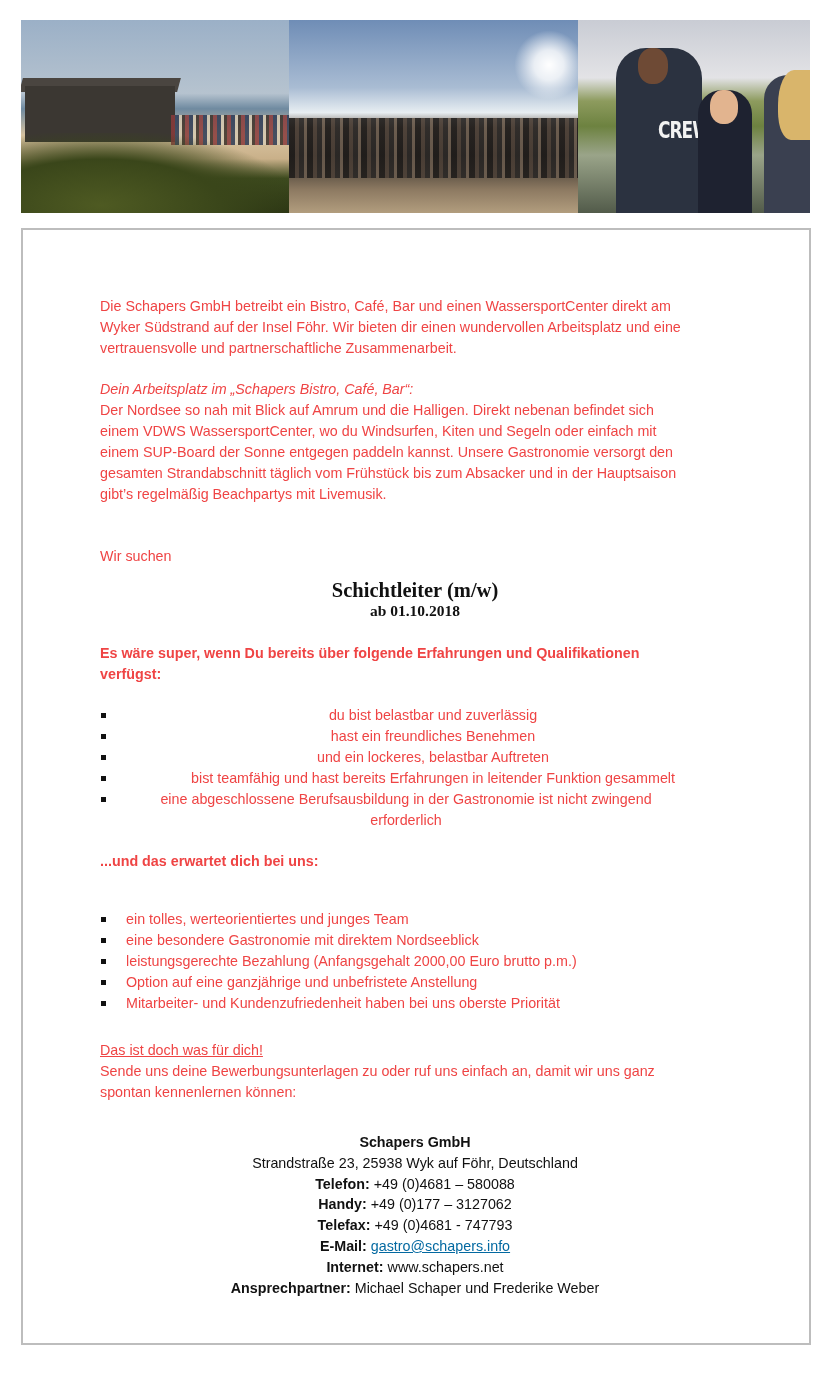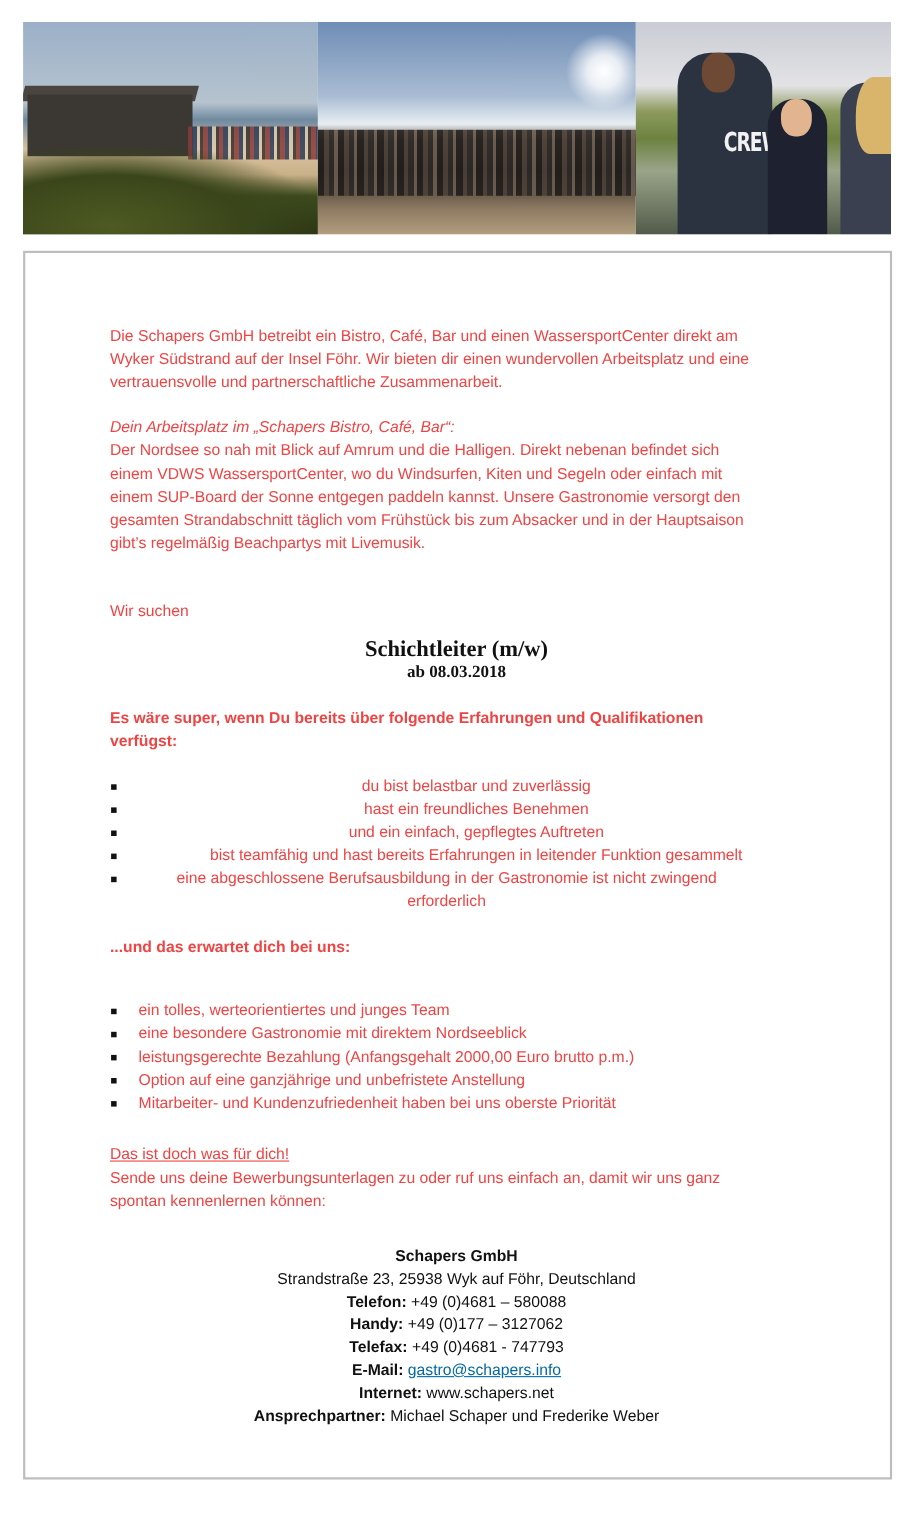--- a/index.html
+++ b/index.html
@@ -87,31 +87,31 @@
   <p class="italic">Dein Arbeitsplatz im „Schapers Bistro, Café, Bar“:</p>
   <p>Der Nordsee so nah mit Blick auf Amrum und die Halligen. Direkt nebenan befindet sich</p>
   <p>einem VDWS WassersportCenter, wo du Windsurfen, Kiten und Segeln oder einfach mit</p>
   <p>einem SUP-Board der Sonne entgegen paddeln kannst. Unsere Gastronomie versorgt den</p>
   <p>gesamten Strandabschnitt täglich vom Frühstück bis zum Absacker und in der Hauptsaison</p>
   <p>gibt’s regelmäßig Beachpartys mit Livemusik.</p>
 </div>
 
 <div class="txt" style="top:546px;">Wir suchen</div>
 <div class="center title">Schichtleiter (m/w)</div>
-<div class="center subtitle">ab 08.03.2018</div>
+<div class="center subtitle">ab 01.10.2018</div>
 
 <div class="txt bold" style="top:643px;">
   <p>Es wäre super, wenn Du bereits über folgende Erfahrungen und Qualifikationen</p>
   <p>verfügst:</p>
 </div>
 <div class="txt" style="top:705px;text-align:center;">
   <ul class="sq">
     <li>du bist belastbar und zuverlässig</li>
     <li>hast ein freundliches Benehmen</li>
-    <li>und ein einfach, gepflegtes Auftreten</li>
+    <li>und ein lockeres, belastbar Auftreten</li>
     <li>bist teamfähig und hast bereits Erfahrungen in leitender Funktion gesammelt</li>
     <li style="width:560px;">eine abgeschlossene Berufsausbildung in der Gastronomie ist nicht zwingend erforderlich</li>
   </ul>
 </div>
 
 <div class="txt bold" style="top:851px;">...und das erwartet dich bei uns:</div>
 <div class="txt" style="top:893px;margin-top:16px;">
   <ul class="sq">
     <li>ein tolles, werteorientiertes und junges Team</li>
     <li>eine besondere Gastronomie mit direktem Nordseeblick</li>

